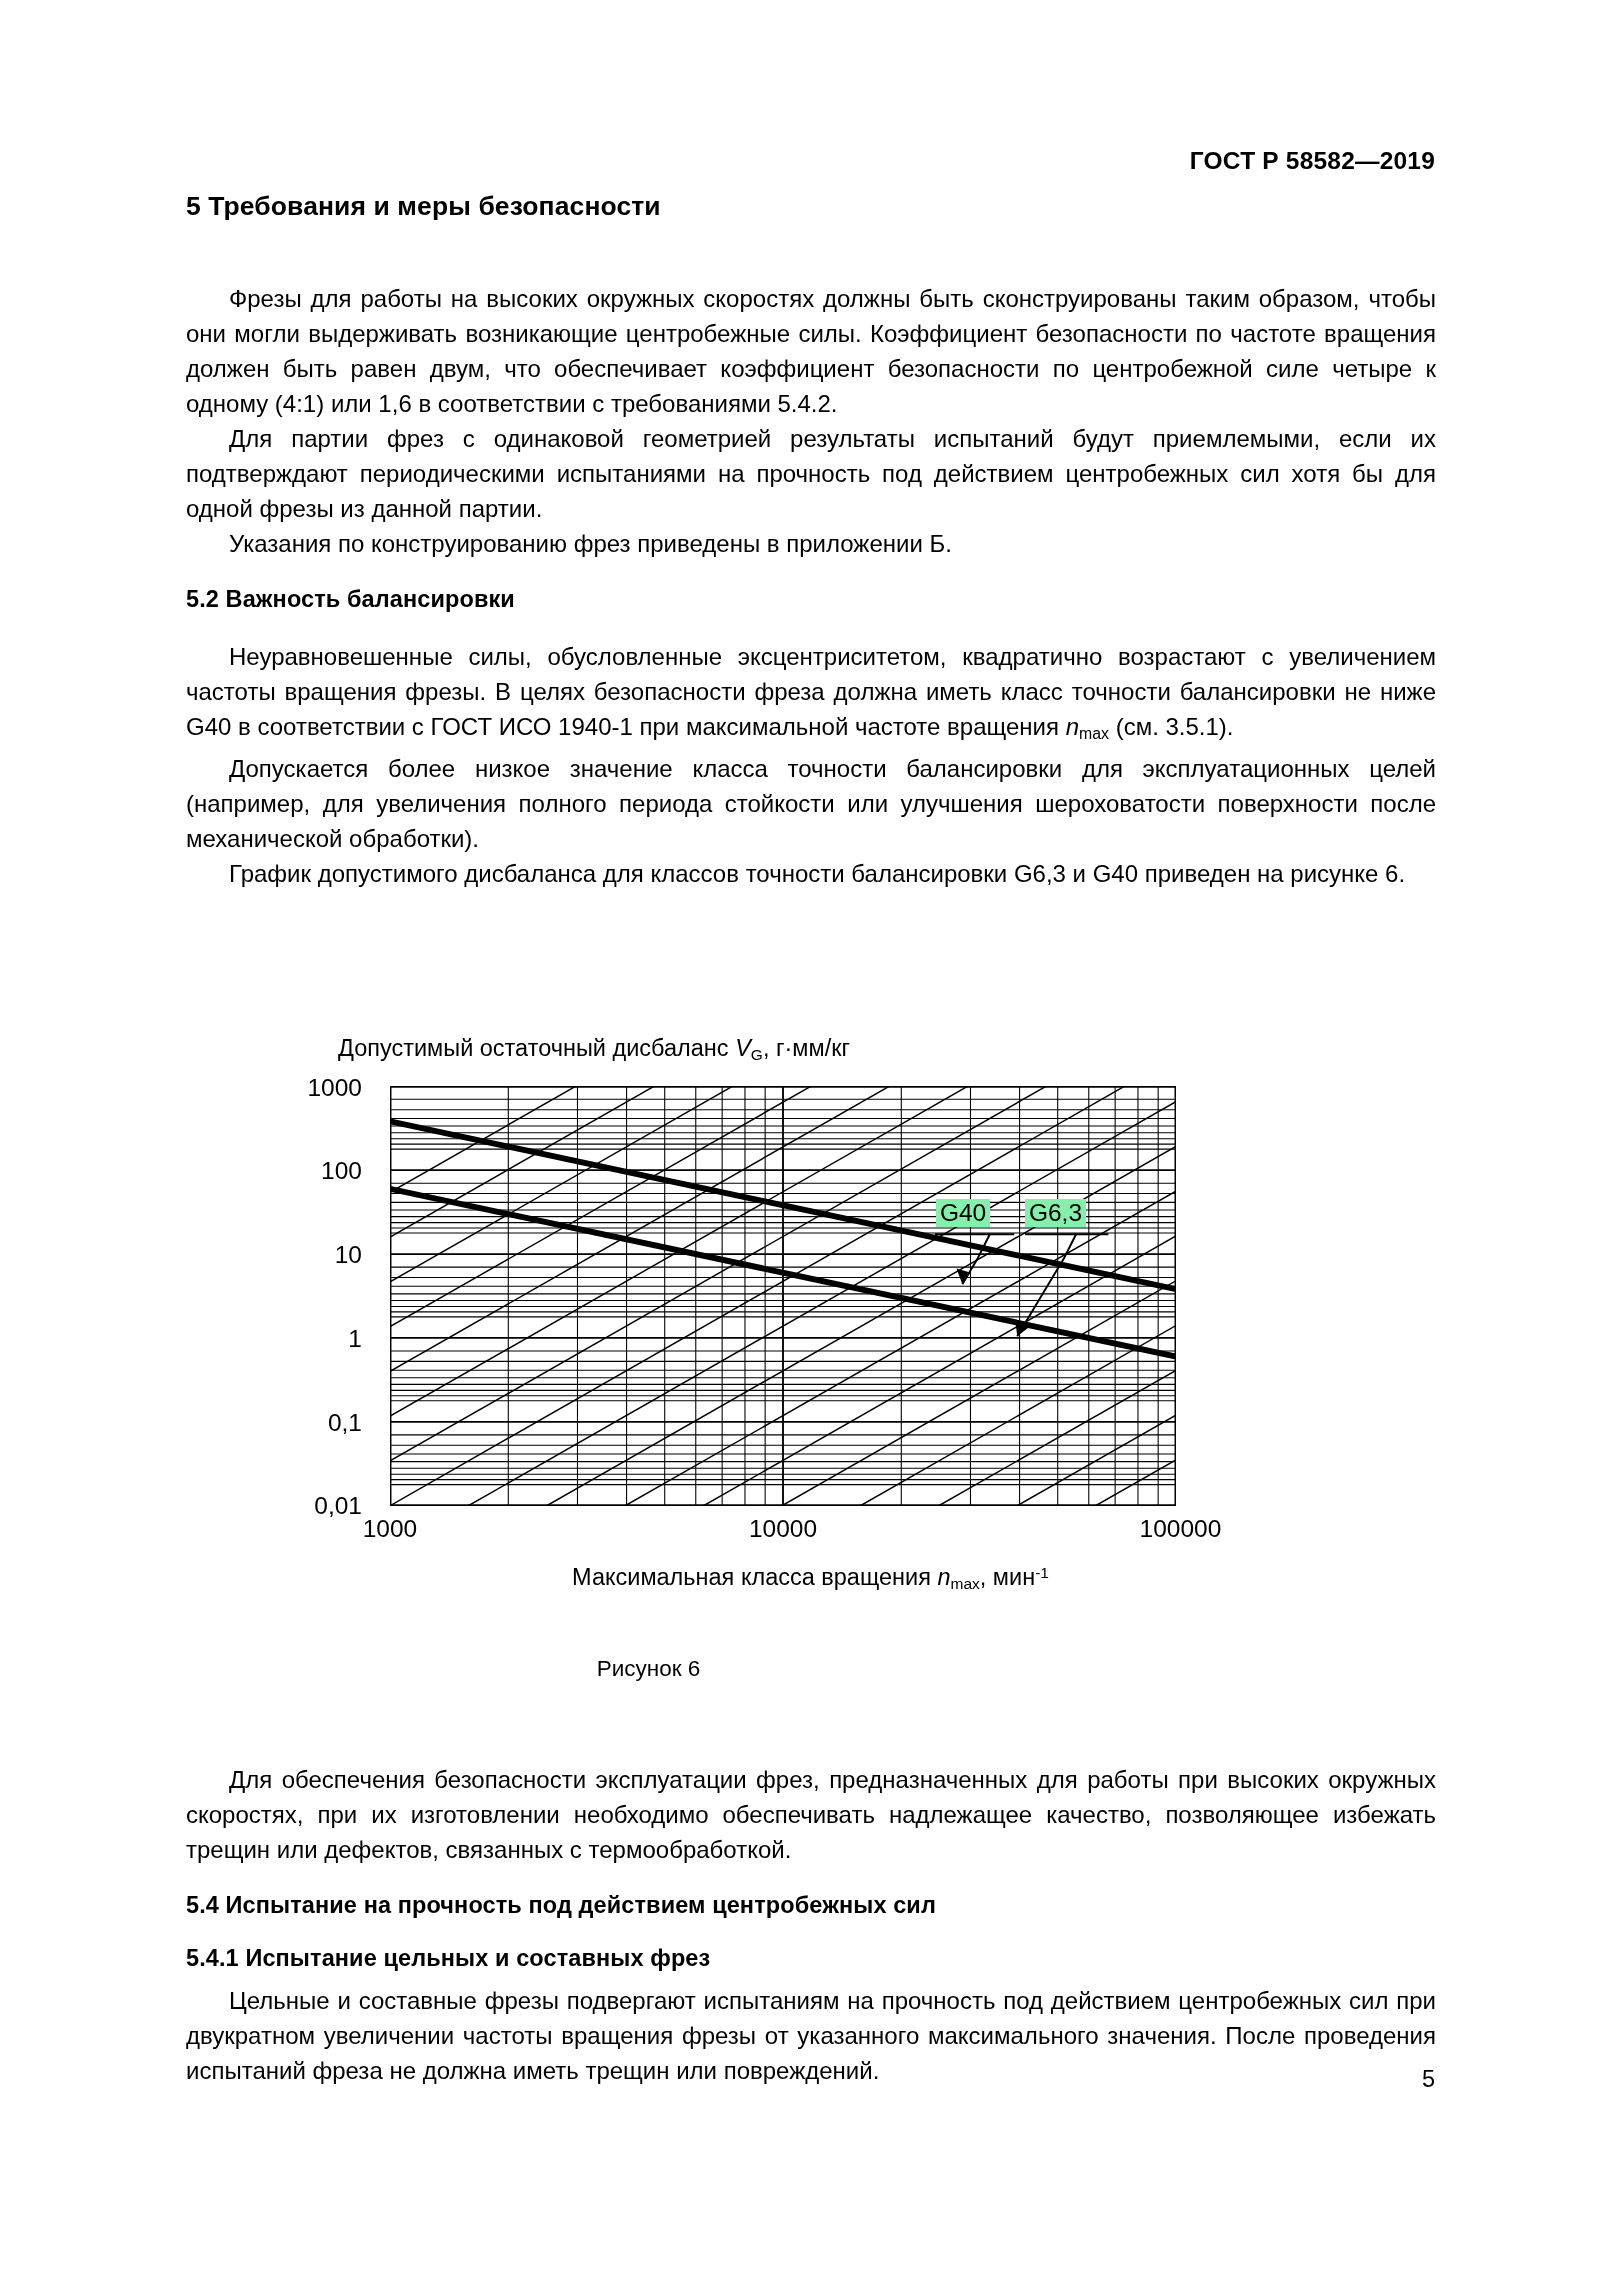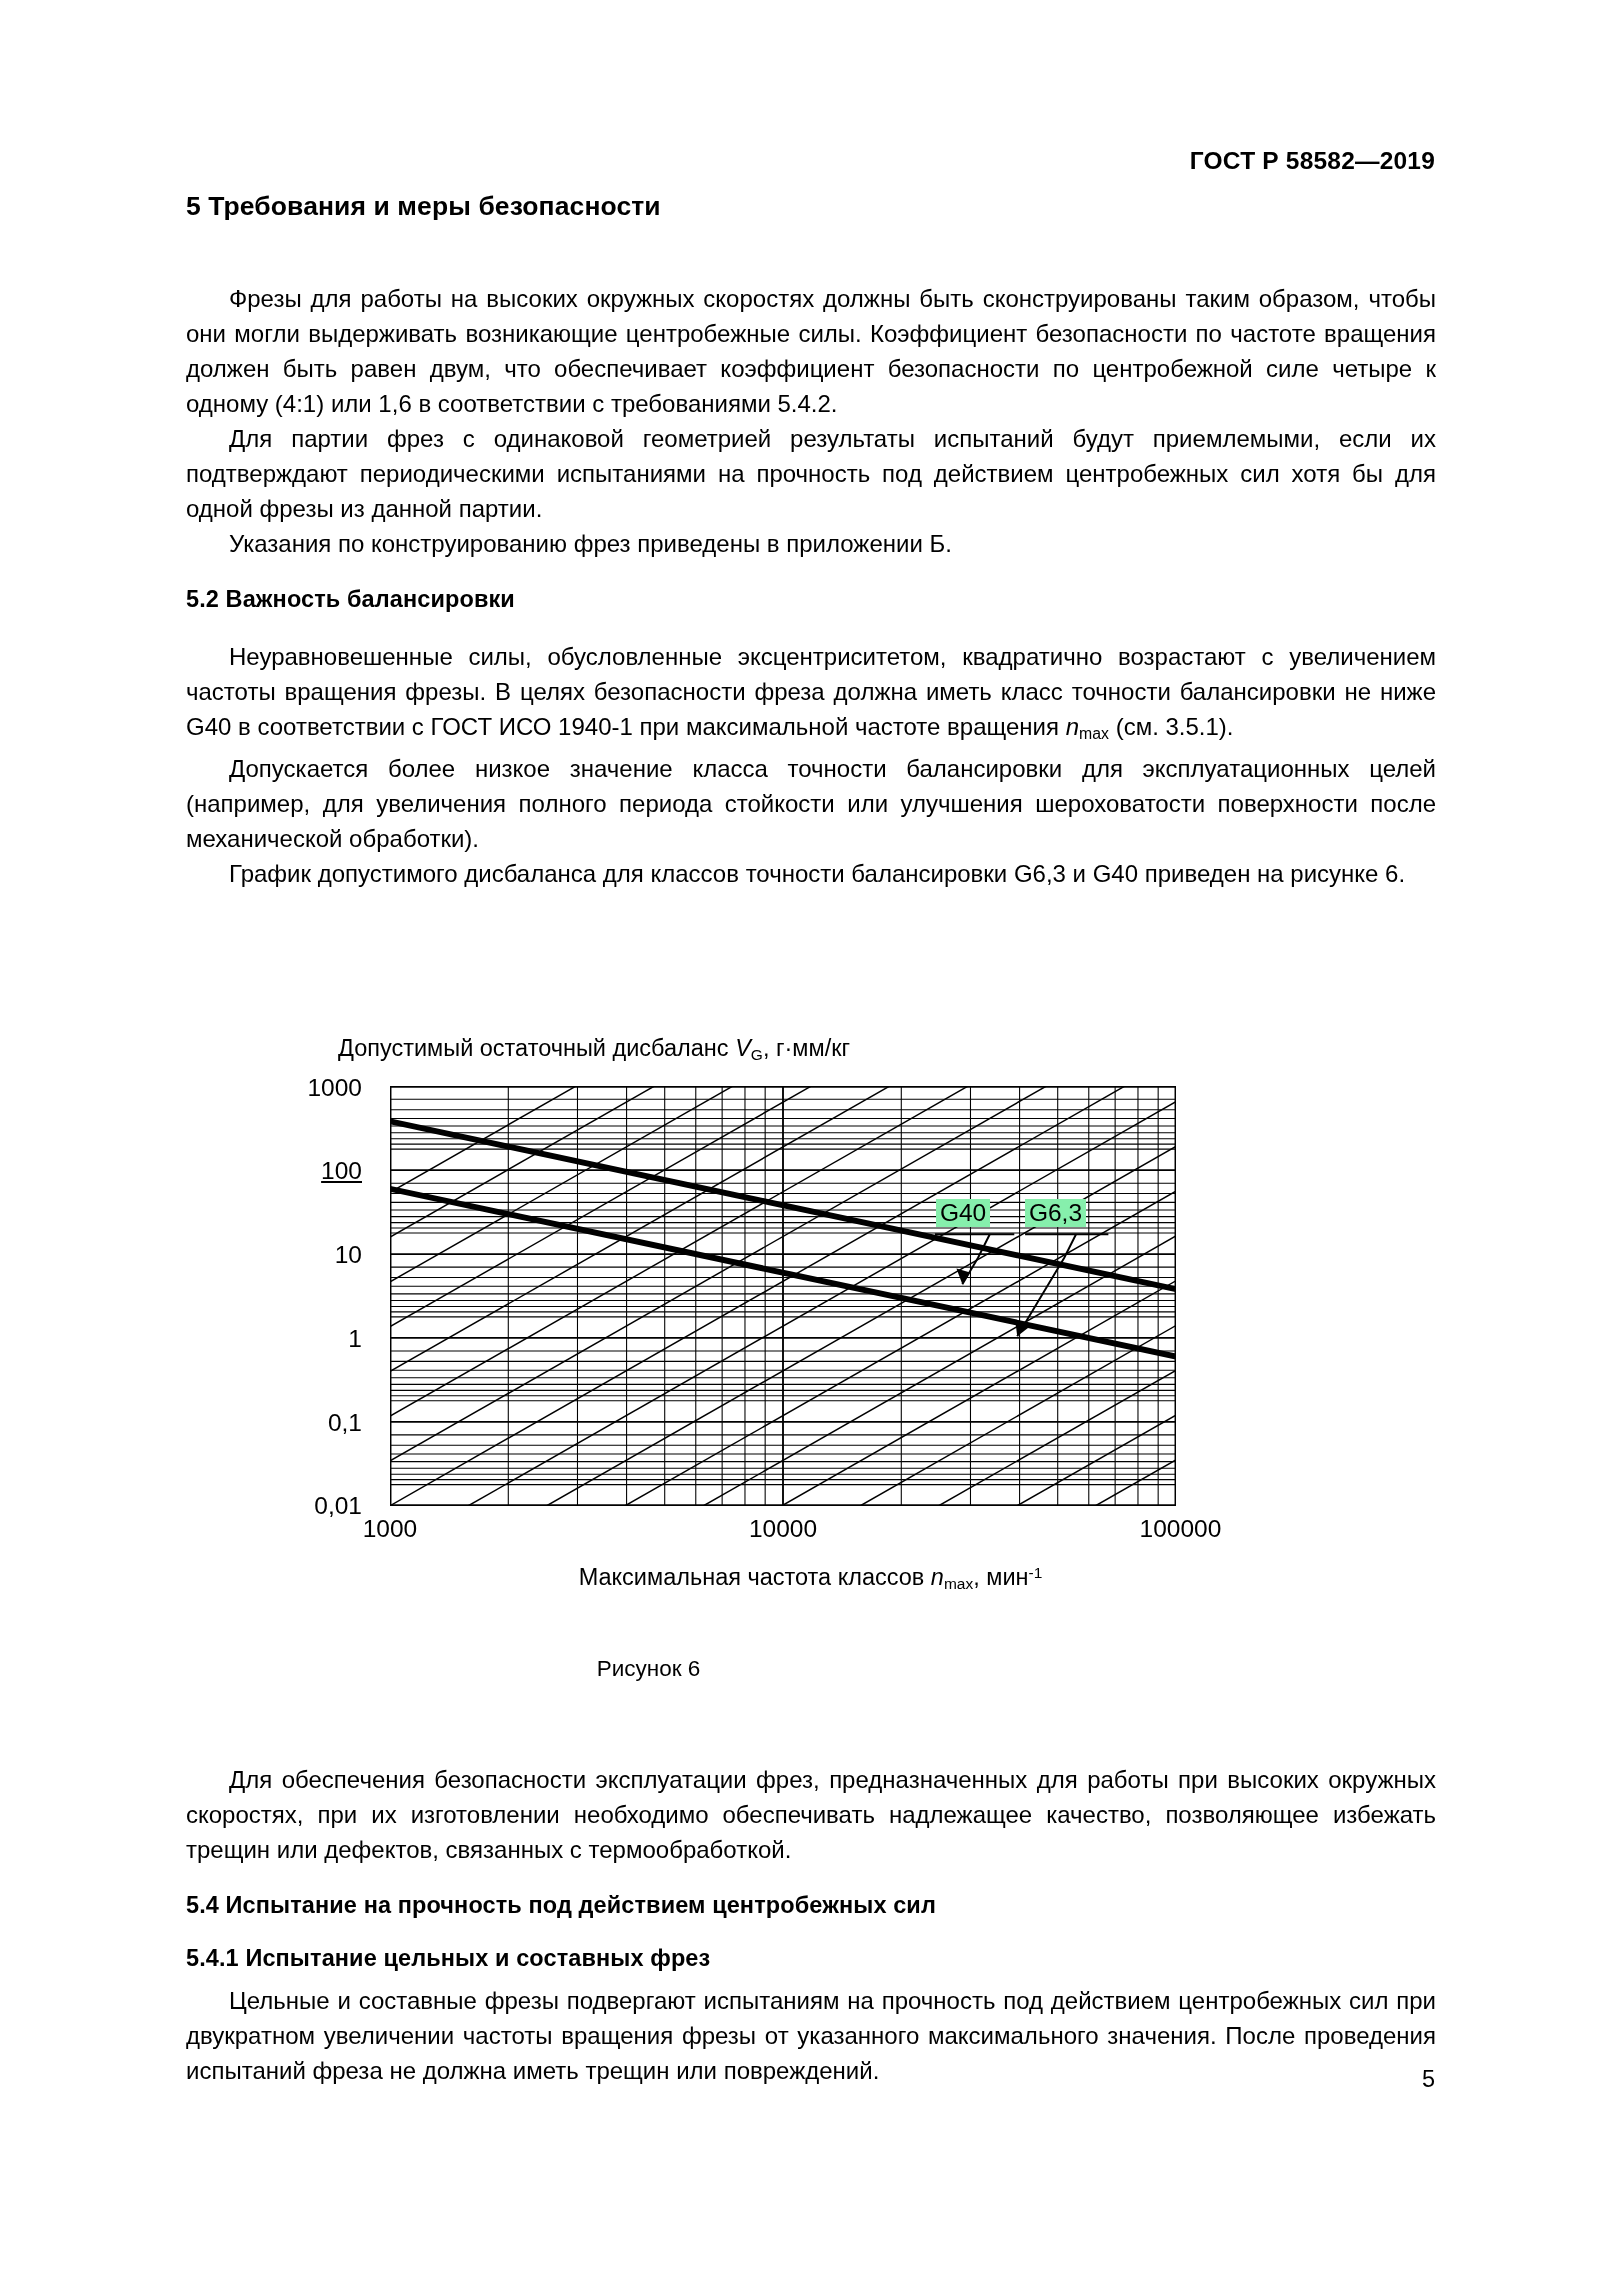--- a/index.html
+++ b/index.html
@@ -152,21 +152,21 @@
 
     <p class="body indent">Допускается более низкое значение класса точности балансировки для эксплуатационных целей (например, для увеличения полного периода стойкости или улучшения шероховатости поверхности после механической обработки).</p>
     <p class="body indent">График допустимого дисбаланса для классов точности балансировки G6,3 и G40 приведен на рисунке 6.</p>
   </div>
 
   <div class="figure-wrap">
 
     <div class="fig-title"><span>Допустимый остаточный дисбаланс </span><i class="var">V</i><sub class="v">G</sub><span>, г·мм/кг</span></div>
 
     <div class="ylab" style="left:235px; top:55px;">1000</div>
-    <div class="ylab" style="left:235px; top:138px;text-decoration:underline;">100</div>
+    <div class="ylab" style="left:235px; top:138px;">100</div>
     <div class="ylab" style="left:235px; top:222px;">10</div>
     <div class="ylab" style="left:235px; top:306px;">1</div>
     <div class="ylab" style="left:235px; top:390px;">0,1</div>
     <div class="ylab" style="left:235px; top:473px;">0,01</div>
 
     <div class="chart-box">
       <svg width="786" height="420" viewBox="0 0 802 428" xmlns="http://www.w3.org/2000/svg">
         <defs>
           <clipPath id="plotclip">
               <rect x="0" y="0" width="802" height="428"></rect>
@@ -296,21 +296,21 @@
       </svg>
 
       <div class="series-label" style="left:546px; top:113px;">G40</div>
       <div class="series-label" style="left:635px; top:113px;">G6,3</div>
     </div>
 
     <div class="xlab" style="left:331px; top:496px; width:118px;">1000</div>
     <div class="xlab" style="left:724px; top:496px; width:118px;">10000</div>
     <div class="xlab" style="left:1117px; top:496px; width:127px;">100000</div>
 
-    <div class="axis-caption"><span>Максимальная частота классов </span><i class="var">n</i><sub class="v">max</sub><span>, мин</span><sup class="v">-1</sup></div>
+    <div class="axis-caption"><span>Максимальная класса вращения </span><i class="var">n</i><sub class="v">max</sub><span>, мин</span><sup class="v">-1</sup></div>
 
     <div class="fig-caption">Рисунок 6</div>
   </div>
 
   <div class="col" style="top:1736px;">
     <div class="gap-b"></div>
     <p class="body indent">Для обеспечения безопасности эксплуатации фрез, предназначенных для работы при высоких окружных скоростях, при их изготовлении необходимо обеспечивать надлежащее качество, позволяющее избежать трещин или дефектов, связанных с термообработкой.</p>
 
     <div class="gap-b"></div>
     <h2 class="sub">5.4  Испытание на прочность под действием центробежных сил</h2>

